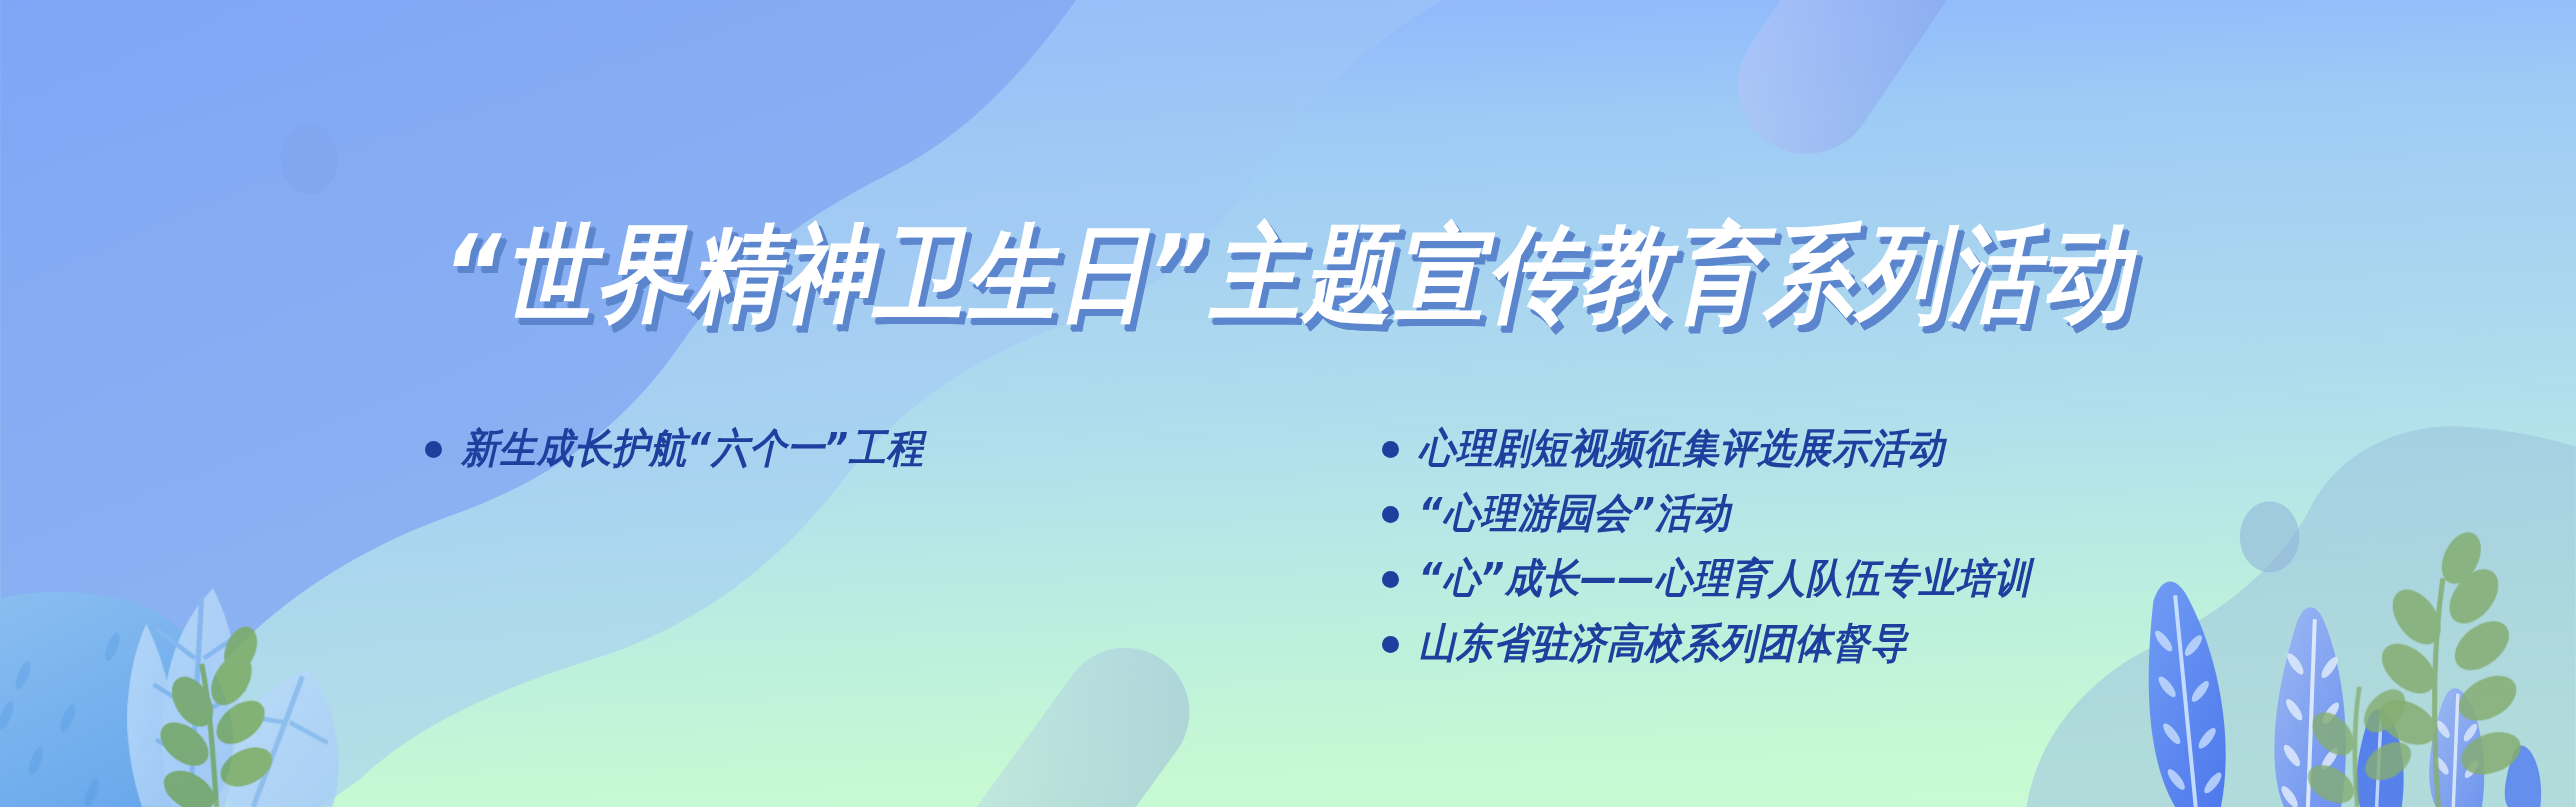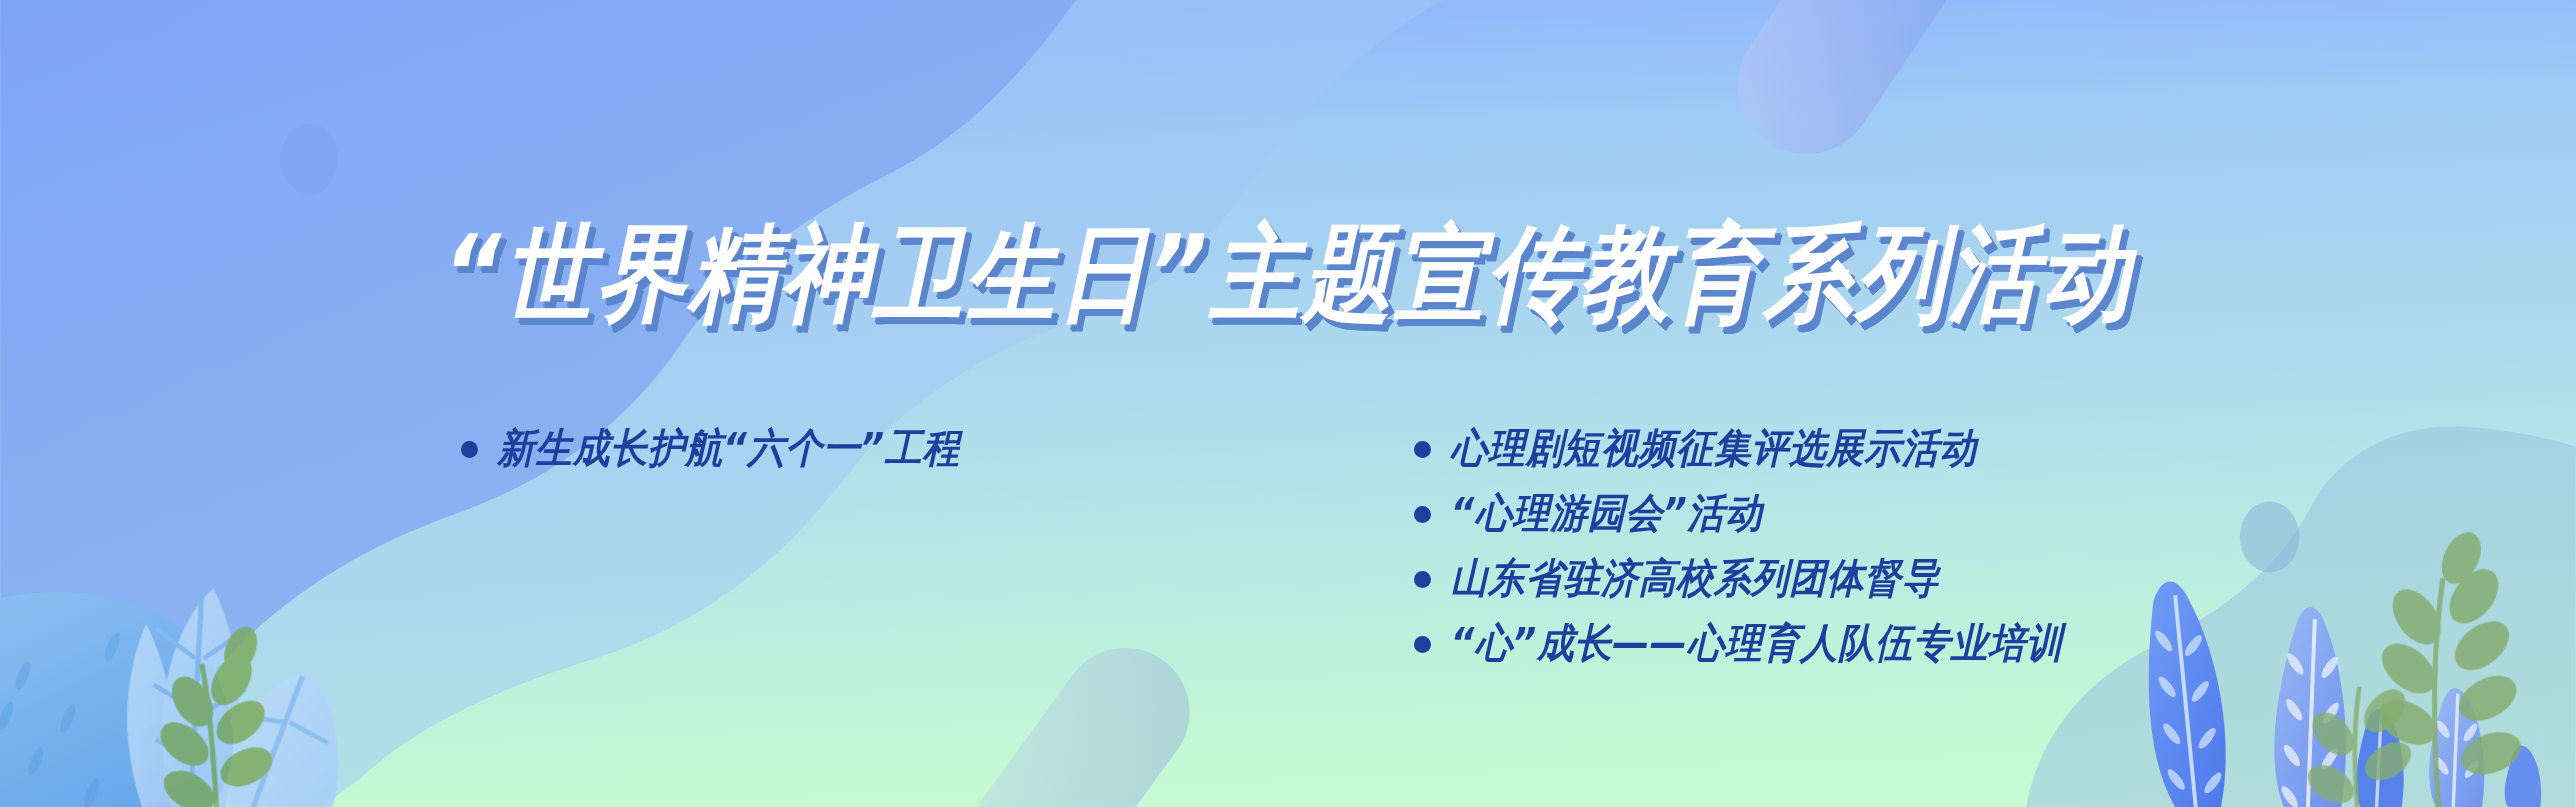--- a/index.html
+++ b/index.html
@@ -47,22 +47,22 @@
        3.4px 4px 0 #6a91d2;
     transform:scaleY(1.17);
     transform-origin:center top;
   }
 
   
   #lists{
     position:absolute;left:0;top:416px;width:2576px;height:321px;z-index:40;
   }
   .column{position:absolute;top:0;}
-  #col-left{left:461px;width:893px;}
-  #col-right{left:1414px;width:973px;}
+  #col-left{left:425px;width:893px;}
+  #col-right{left:1382px;width:973px;}
 
   .bullet-item{
     display:flex;align-items:center;
     height:65px;
     white-space:nowrap;
   }
   .bullet-dot{
     width:17px;height:17px;border-radius:50%;
     background:#1e3f9e;
     flex:0 0 auto;
@@ -312,23 +312,23 @@
       <div class="bullet-item">
         <span class="bullet-dot"></span>
         <span class="bullet-text">心理剧短视频征集评选展示活动</span>
       </div>
       <div class="bullet-item">
         <span class="bullet-dot"></span>
         <span class="bullet-text">“心理游园会”活动</span>
       </div>
       <div class="bullet-item">
         <span class="bullet-dot"></span>
+        <span class="bullet-text">“心”成长——心理育人队伍专业培训</span>
+      </div>
+      <div class="bullet-item">
+        <span class="bullet-dot"></span>
         <span class="bullet-text">山东省驻济高校系列团体督导</span>
-      </div>
-      <div class="bullet-item">
-        <span class="bullet-dot"></span>
-        <span class="bullet-text">“心”成长——心理育人队伍专业培训</span>
       </div>
     </div>
 
   </div>
 </div>
 
 
 </body></html>

